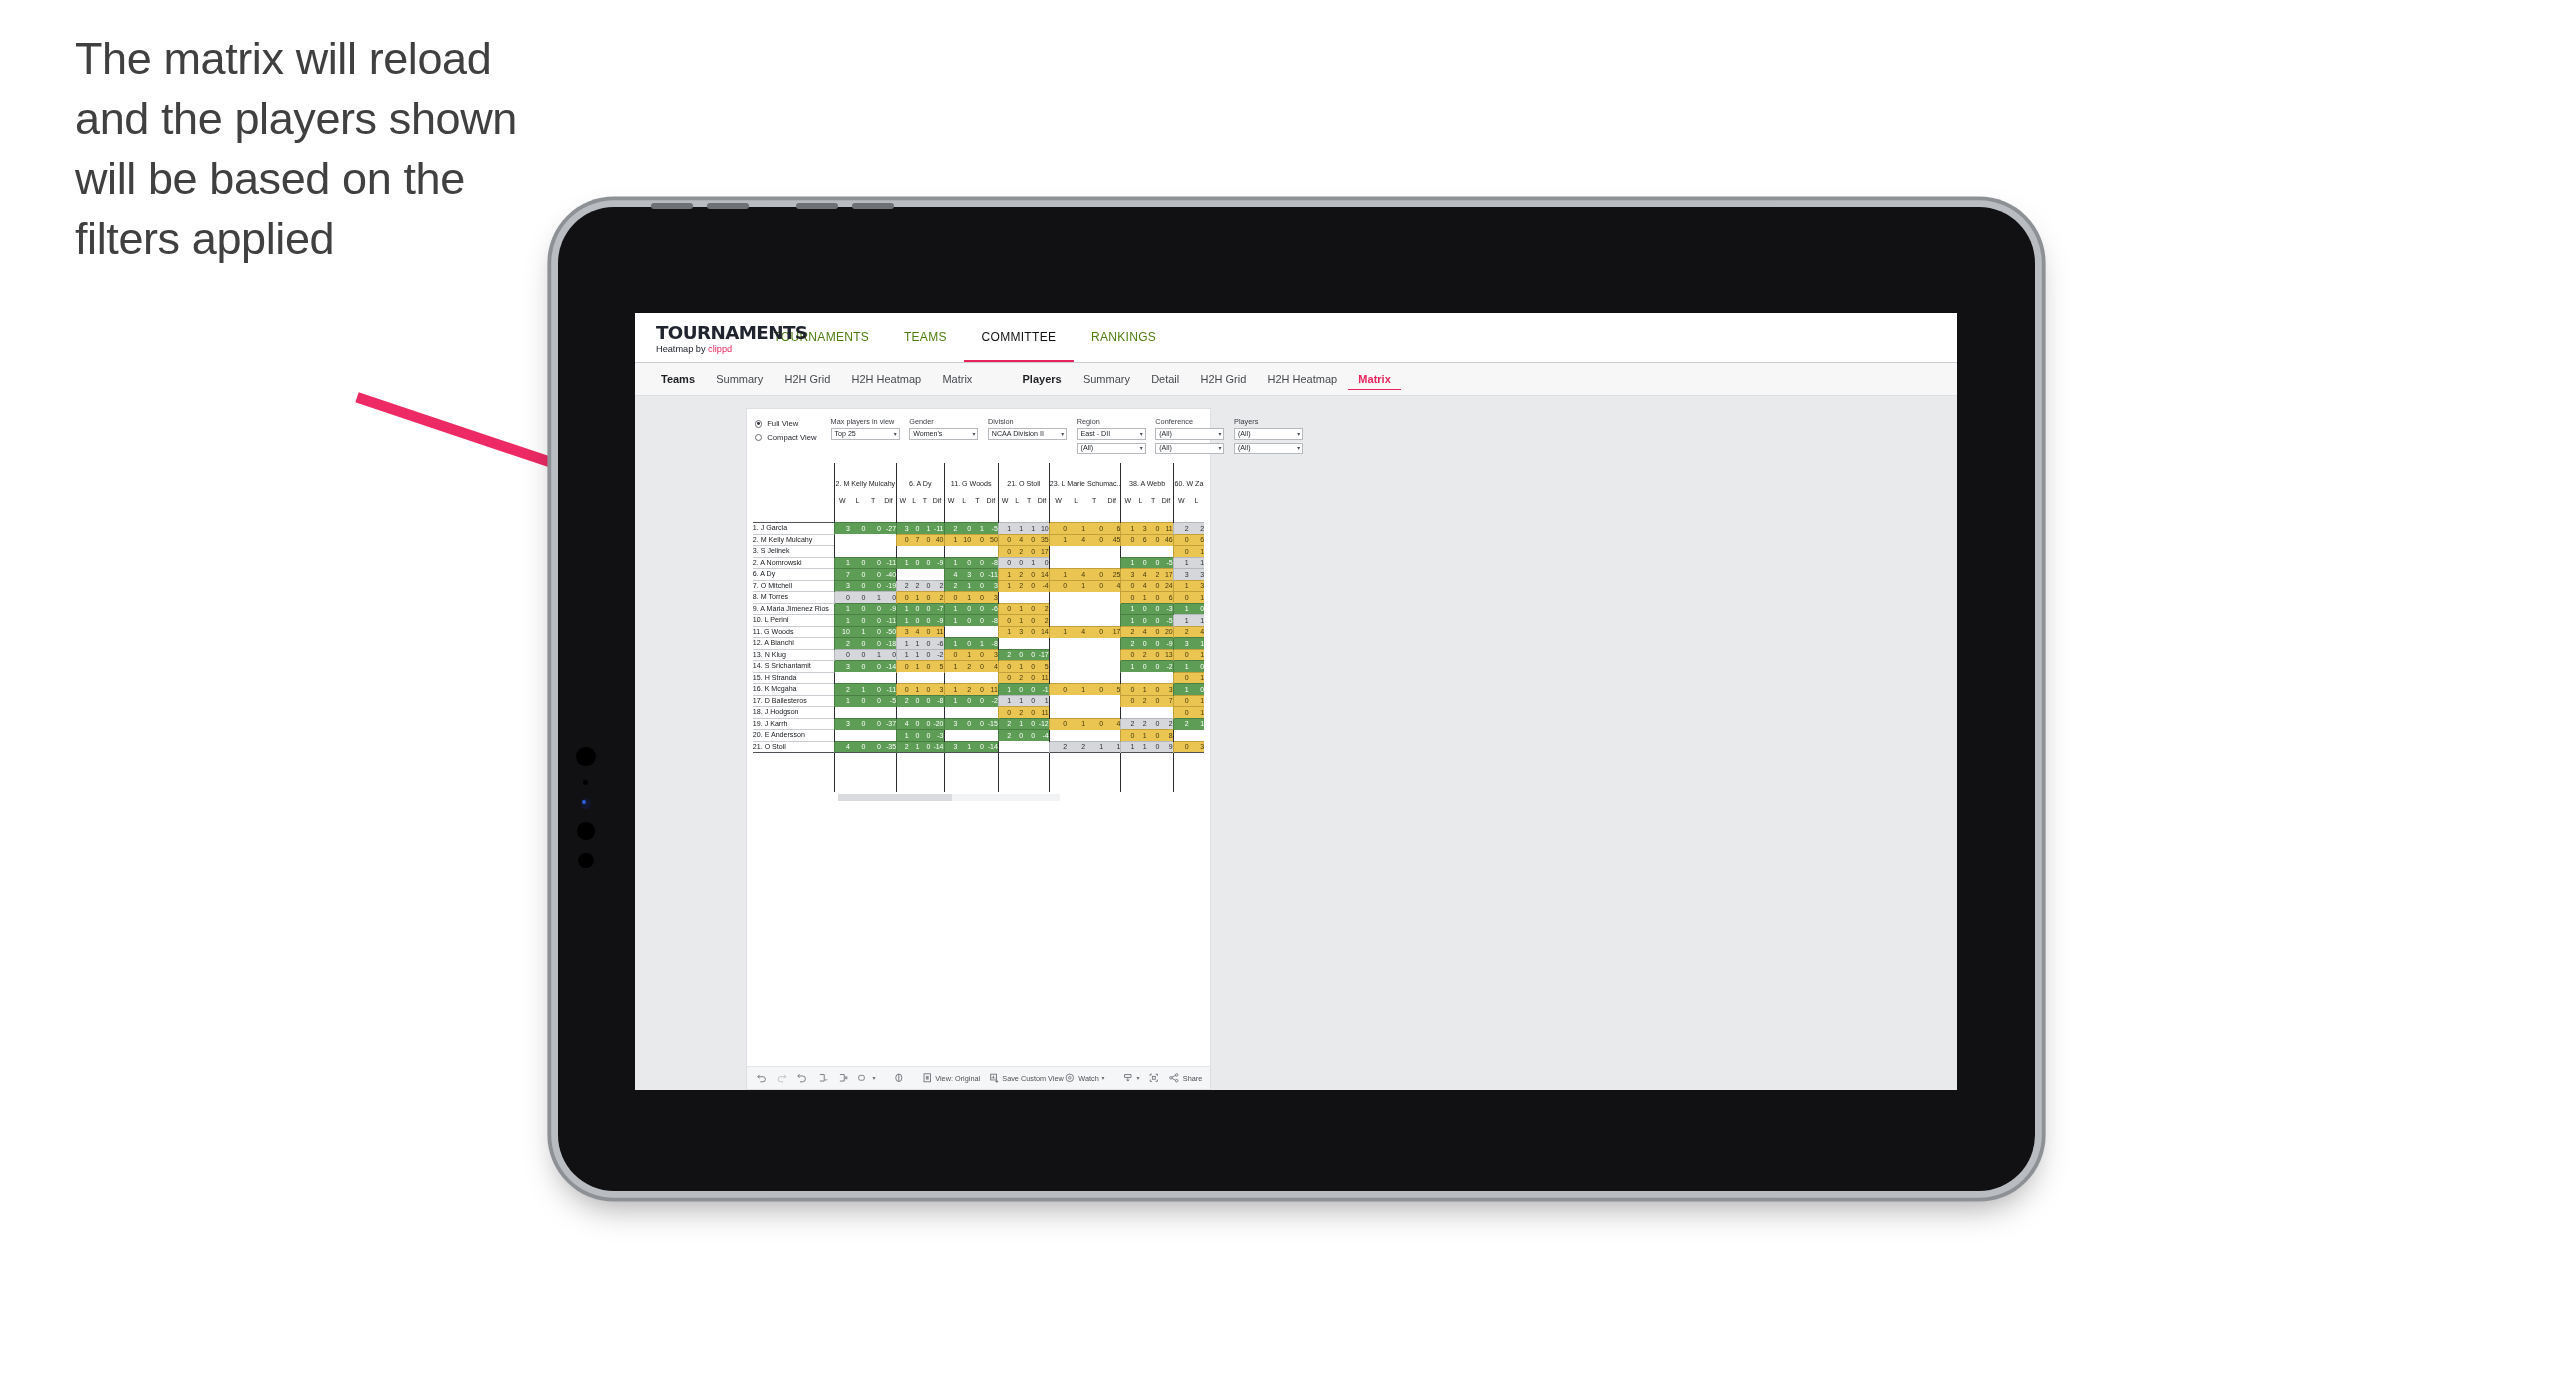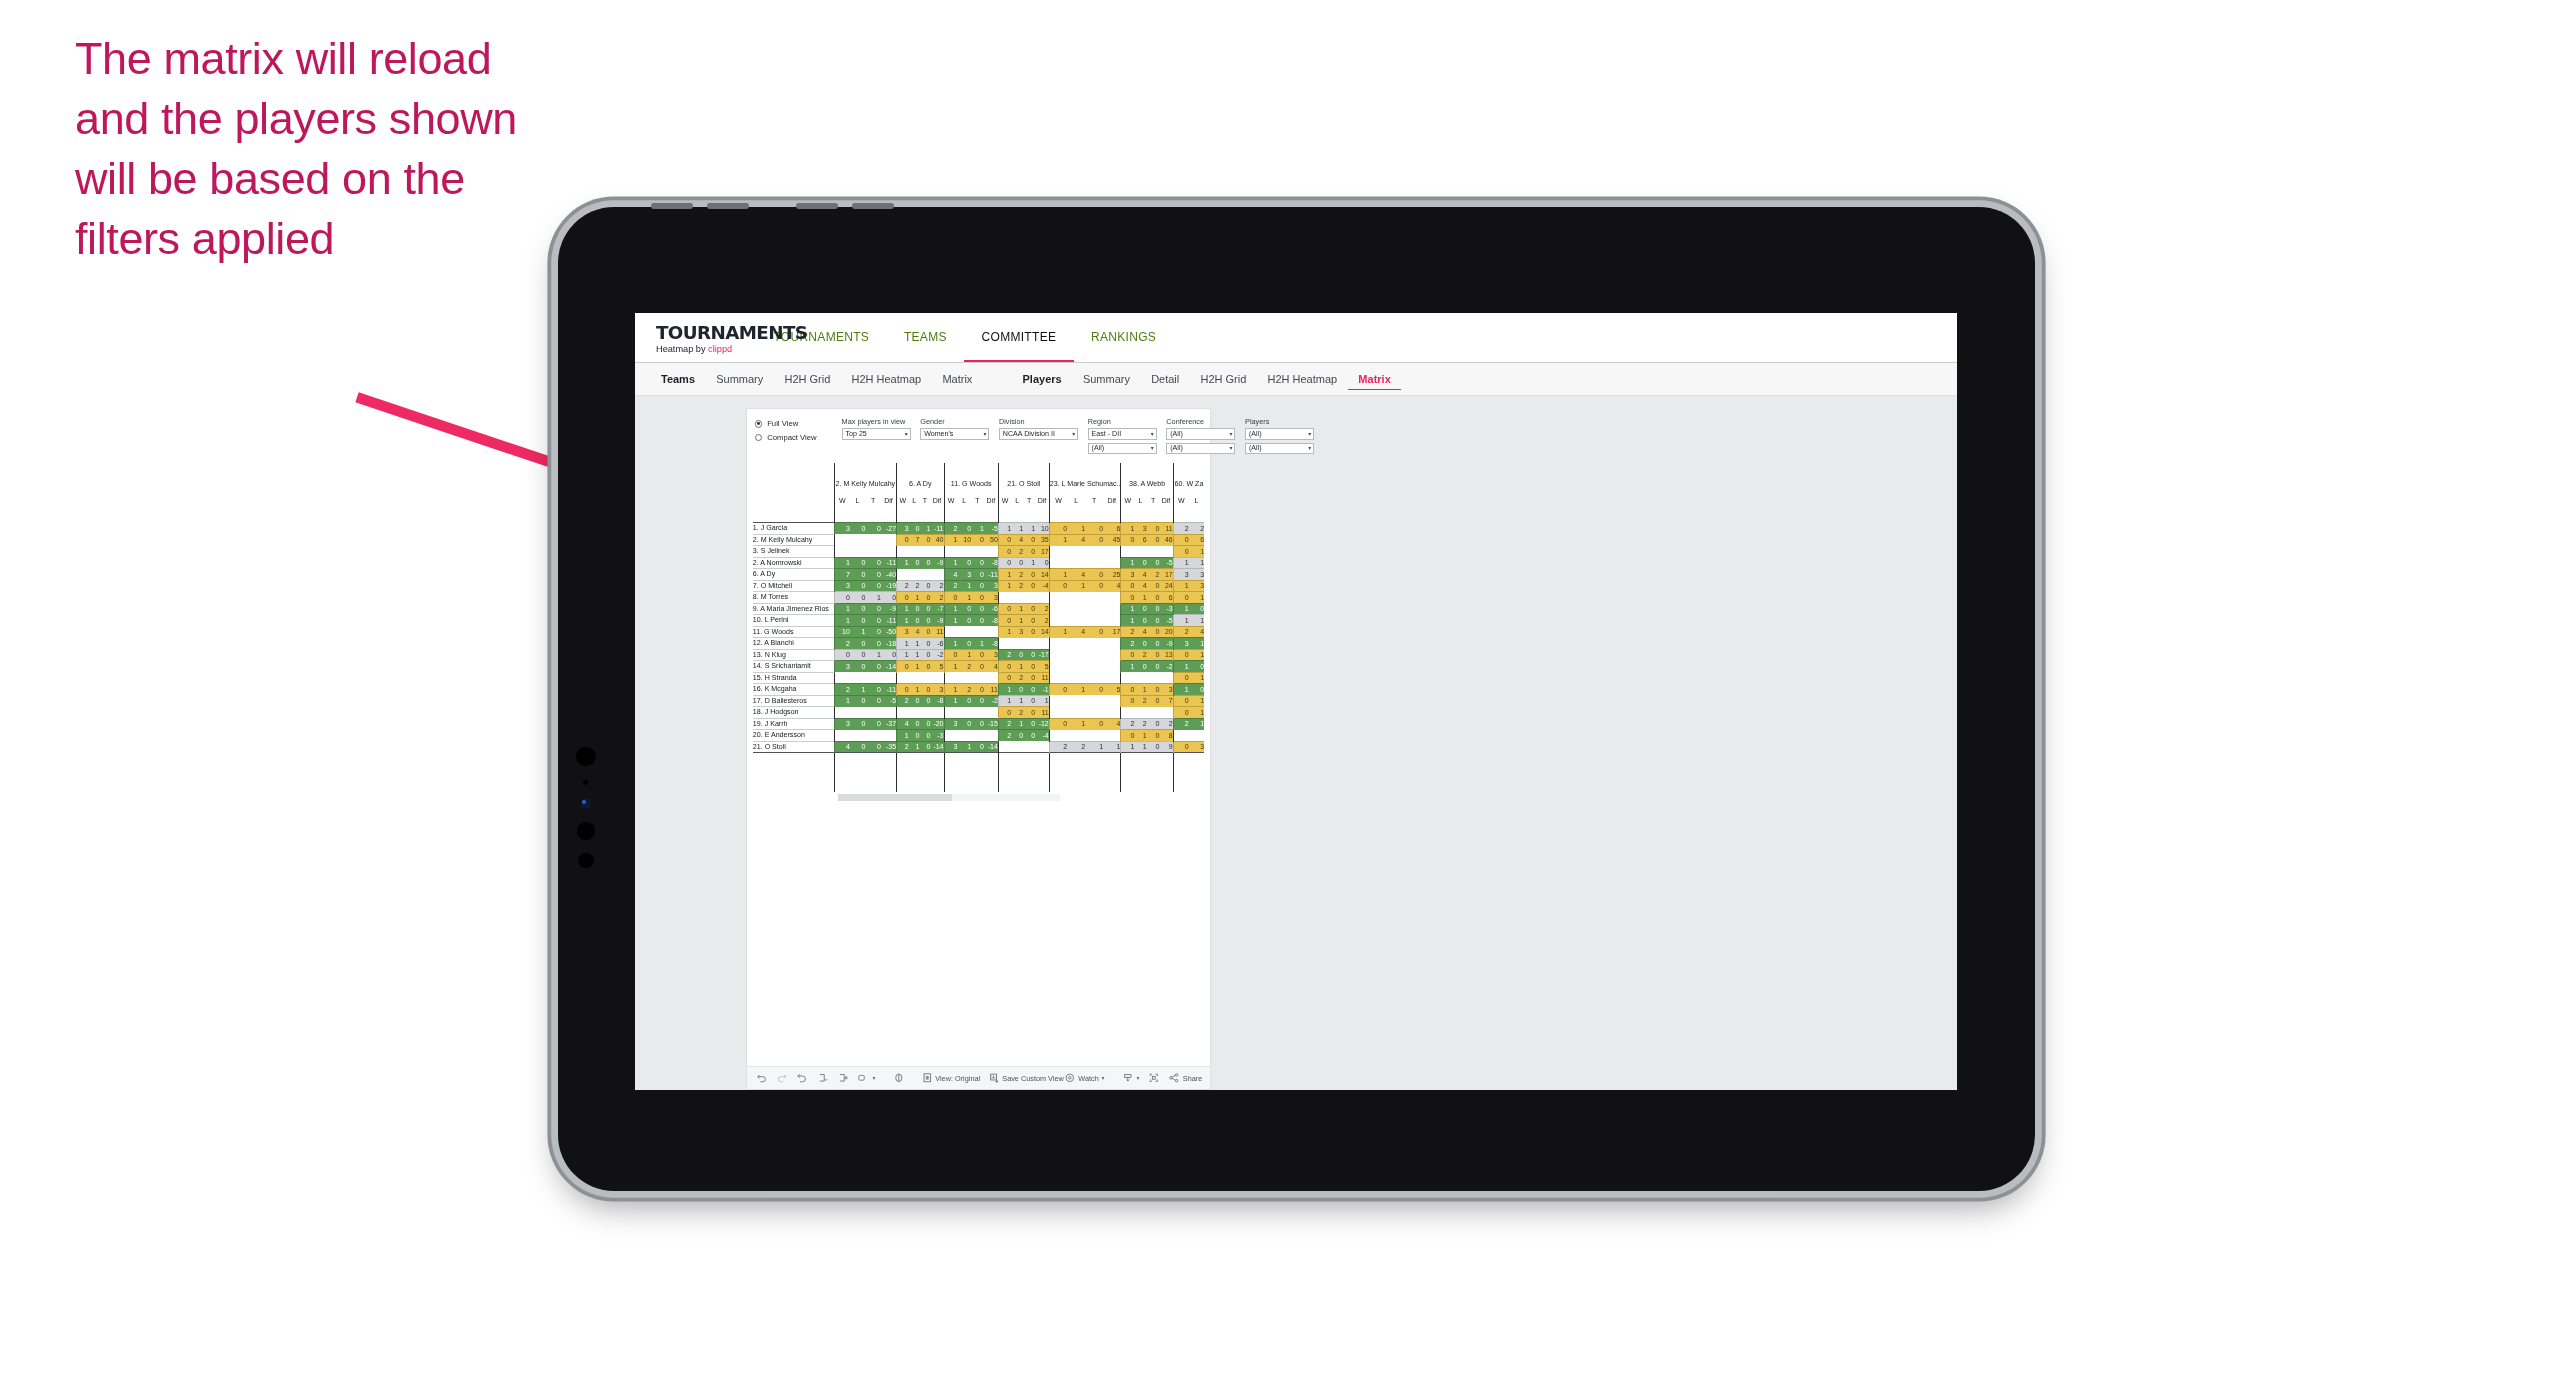--- a/index.html
+++ b/index.html
@@ -12,21 +12,21 @@
     position: relative;
   }
 
   
   #annotation {
     position: absolute;
     left: 75px; top: 29px;
     width: 454px;
     font-size: 45px;
     line-height: 1.33;
-    color: #be185d;
+    color: #404040;
     font-family: "Liberation Sans", sans-serif;
     letter-spacing: -0.4px;
   }
   #arrow { position:absolute; left:347px; top:376px; width:637px; height:241px; pointer-events:none; }
 
   
   #tablet {
     position:absolute;
     left:558px; top:207px;
     width:1477px; height:984px;
@@ -97,21 +97,21 @@
   .canvas { background:#e9eaec; height:calc(100% - 50px - 33px); padding:17.4px 0 0 0; position:relative; }
   .sheet {
     position:absolute; left:111px; top:11.6px;
     width:465px; background:#fff; border:1px solid #dddfe2;
     height:709px;
   }
 
   
   .filters { display:flex; padding:8.7px 7.7px 5.8px 7.7px; gap:0; }
   .fcol { margin-right:9.7px; }
-  .fcol.radio { margin-right:25px; padding-top:1.9px; }
+  .fcol.radio { margin-right:14px; padding-top:1.9px; }
   .flabel { font-size:7.3px; color:#3a3d42; margin-bottom:1.9px; white-space:nowrap; }
   .fsel {
     width:69px; height:11.6px; border:1px solid #b6b9bd; background:#fff;
     font-size:7.1px; color:#1d1f22; display:flex; align-items:center;
     padding:0 1.9px 0 2.9px; position:relative; margin-bottom:2.9px; cursor:pointer;
   }
   .fsel .cap { flex:1; overflow:hidden; white-space:nowrap; }
   .fsel .car { font-size:5.8px; color:#4a4d52; margin-left:1.9px; }
   .fsel.wide { width:79px; }
   .radiorow { display:flex; align-items:center; margin-bottom:4.8px; cursor:pointer; }

